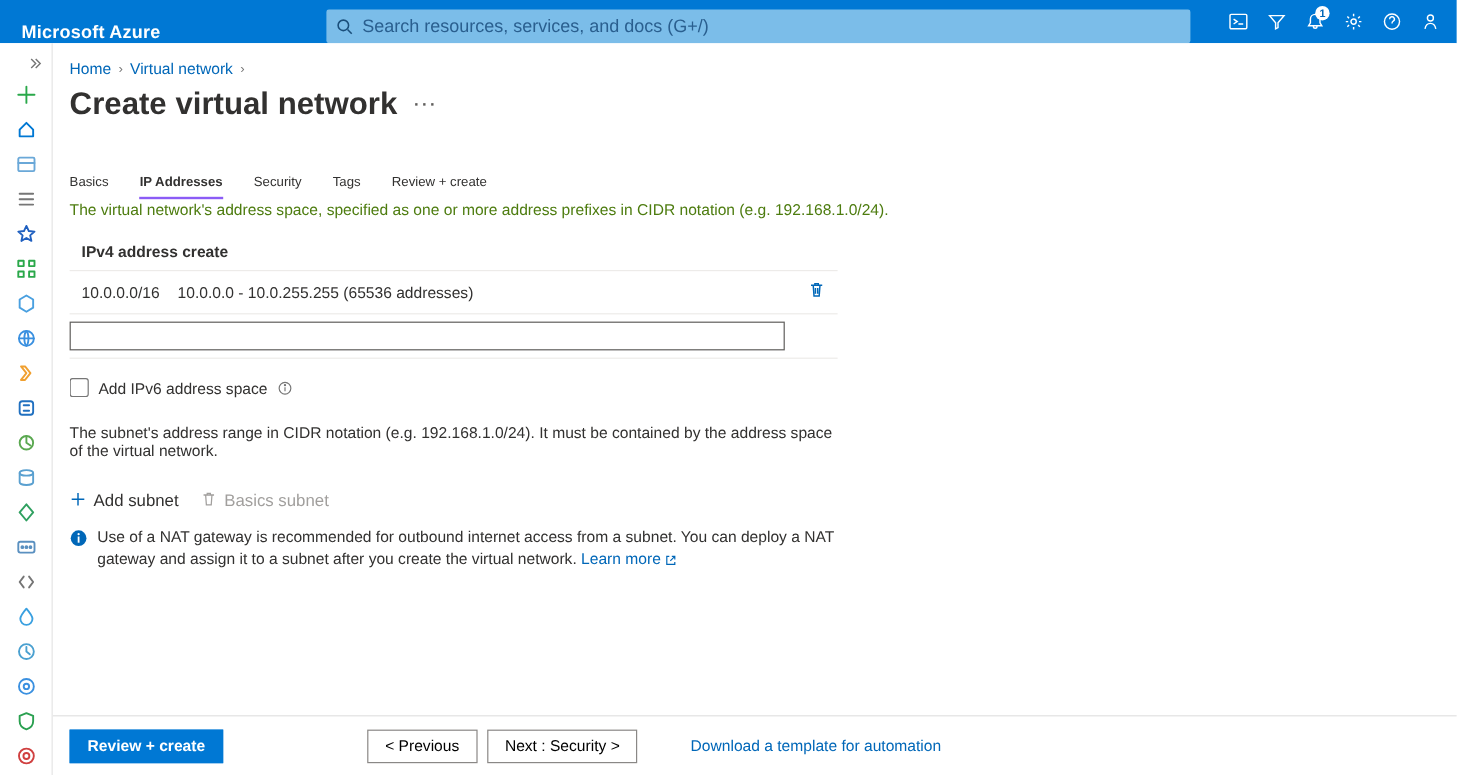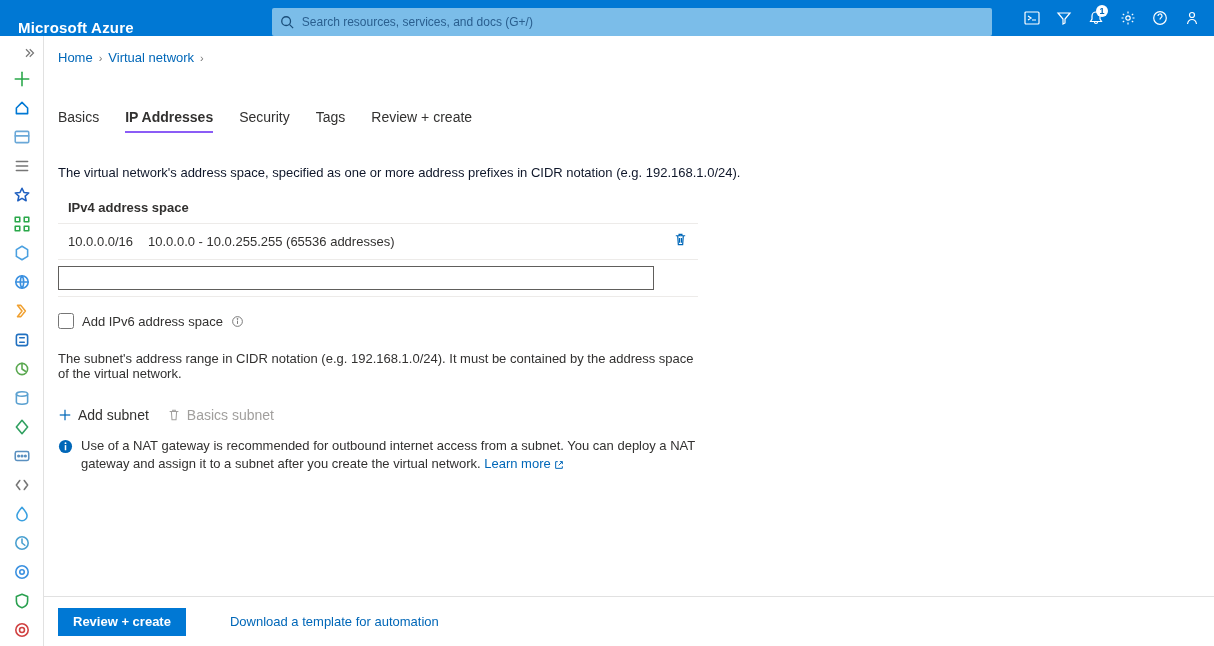--- a/index.html
+++ b/index.html
@@ -4,21 +4,21 @@
 <style>
   * { box-sizing: border-box; margin: 0; padding: 0; }
   html, body { width: 1214px; height: 646px; font-family: "Segoe UI", Arial, sans-serif; font-size: 13px; color: #323130; overflow: hidden; }
   a { color: #0067b8; text-decoration: none; }
 
   
   .topbar { height: 36px; background: #0078d4; display: flex; align-items: flex-end; color: #fff; }
   .brand { padding: 0 18px; font-weight: 600; font-size: 15px; letter-spacing: .2px; white-space: nowrap; }
   .search-wrap { flex: 0 0 720px; height: 28px; background: #7bbde9; border-radius: 2px; display: flex; align-items: center; margin-left: 120px; }
   .search-wrap svg { width: 14px; height: 14px; margin: 0 8px; color: #1a4e7a; }
-  .search-input { border: 0; background: transparent; flex: 1; height: 100%; font-size: 12px; color: #14532d; outline: none; }
+  .search-input { border: 0; background: transparent; flex: 1; height: 100%; font-size: 15px; color: #14532d; outline: none; }
   .search-input::placeholder { color: #2a5f8f; }
   .topbar-spacer { flex: 1; }
   .topbar-icons { display: flex; align-items: center; padding-right: 6px; }
   .topbar-icons .tbi { width: 32px; height: 36px; display:flex; align-items:center; justify-content:center; color:#fff; position:relative; }
   .topbar-icons .tbi svg { width:16px; height:16px; }
   .noti-badge { position:absolute; top:5px; right:4px; width:12px; height:12px; background:#fff; color:#0067b8; border-radius:50%; font-size:9px; font-weight:700; display:flex; align-items:center; justify-content:center; }
 
   
   .layout { display:flex; height: calc(100% - 36px); }
   .rail { width: 44px; background:#fff; border-right:1px solid #e1e1e1; display:flex; flex-direction:column; align-items:center; padding-top:6px; }
@@ -29,43 +29,43 @@
   .main { flex:1; background:#fff; position:relative; display:flex; flex-direction:column; }
   .content { padding: 14px 0 0 14px; overflow:auto; flex:1; }
 
   .breadcrumb { font-size:13px; color:#323130; display:flex; align-items:center; gap:6px; }
   .breadcrumb a { color:#0067b8; }
   .chev-sep { color:#767676; font-size:11px; }
 
   h1.page-title { font-size:26px; font-weight:600; margin-top:6px; display:flex; align-items:center; gap:14px; }
   .title-more { color:#605e5c; font-size:14px; letter-spacing:2px; }
 
-  .tabs { display:flex; gap:26px; margin-top:44px; border-bottom:1px solid transparent; font-size:14px; }
+  .tabs { display:flex; gap:26px; margin-top:44px; border-bottom:1px solid transparent; font-size:11px; }
   .tab { padding-bottom:6px; color:#323130; cursor:pointer; }
   .tab.active { font-weight:600; border-bottom:2px solid #8b5cf6; }
 
   .body-area { max-width: 720px; }
-  .desc { margin-top:31px; color:#0f172a; }
+  .desc { margin-top:0; color:#4d7c0f; }
 
   .col-header { font-weight:600; margin-top:20px; padding-left:10px; }
   .addr-table { width:640px; border-top:1px solid #edebe9; margin-top:8px; }
   .addr-row { display:flex; align-items:center; padding:8px 10px; border-bottom:1px solid #fff; }
   .addr-row .c1 { width:80px; }
   .addr-row .c2 { flex:1; }
   .addr-row .del { color:#0067b8; }
   .addr-table hr { border:0; border-top:1px solid #edebe9; }
   .addr-input-row { padding:6px 0; }
   .addr-input { width:596px; height:24px; border:1px solid #605e5c; padding:2px 6px; font-size:13px; }
 
   .ipv6-row { display:flex; align-items:center; gap:8px; margin-top:16px; }
 
   .subnet-desc { margin-top:22px; max-width:640px; }
 
   .subnet-toolbar { display:flex; align-items:center; gap:18px; margin-top:26px; font-size:14px; }
-  .st-btn { display:flex; align-items:center; gap:6px; color:#323130; }
+  .st-btn { display:flex; align-items:flex-start; gap:6px; color:#323130; }
   .st-btn.disabled { color:#a19f9d; }
 
   table.subnets { width:640px; border-collapse:collapse; margin-top:12px; }
   table.subnets th { text-align:left; font-weight:600; padding:10px 6px; border-bottom:1px solid #edebe9; border-top:1px solid #edebe9; font-size:13px;}
   table.subnets td { padding:10px 6px; border-bottom:1px solid #edebe9; font-size:13px; }
   table.subnets .cb-col { width:26px; }
   input.cb { width:16px; height:16px; accent-color:#0078d4; }
 
   .info-box { display:flex; gap:8px; margin-top:14px; max-width:650px; }
   .info-box .ico { color:#0067b8; flex-shrink:0; margin-top:2px; }
@@ -264,33 +264,37 @@
   <div class="main">
     <div class="content">
 
       <div class="breadcrumb">
         <a href="#">Home</a>
         <span class="chev-sep">›</span>
         <a href="#">Virtual network</a>
         <span class="chev-sep">›</span>
       </div>
 
+      <h1 class="page-title">
+        <span>Create virtual network</span>
+        <span class="title-more">···</span>
+      </h1>
 
       <div class="tabs">
         <div class="tab">Basics</div>
         <div class="tab active">IP Addresses</div>
         <div class="tab">Security</div>
         <div class="tab">Tags</div>
         <div class="tab">Review + create</div>
       </div>
 
       <div class="body-area">
         <div class="desc">The virtual network's address space, specified as one or more address prefixes in CIDR notation (e.g. 192.168.1.0/24).</div>
 
-        <div class="col-header">IPv4 address space</div>
+        <div class="col-header">IPv4 address create</div>
 
         <div class="addr-table">
           <div class="addr-row">
             <div class="c1">10.0.0.0/16</div>
             <div class="c2">10.0.0.0 - 10.0.255.255 (65536 addresses)</div>
             <div class="del">
               <svg width="15" height="15" viewBox="0 0 16 16" fill="none" stroke="currentColor" stroke-width="1.3">
                   <path d="M3 4h10M6.5 4V2.5h3V4M5 4l.7 9.5h4.6L11 4M7 6.5v5M9 6.5v5"></path>
                 </svg>
             </div>
@@ -347,16 +351,20 @@
                 </svg>
             </a>
           </div>
         </div>
 
       </div>
     </div>
 
     <div class="bottom-bar">
       <button class="btn primary">Review + create</button>
+      <div class="btn-group">
+        <button class="btn">&lt; Previous</button>
+        <button class="btn">Next : Security &gt;</button>
+      </div>
       <a href="#" style="margin-left:20px">Download a template for automation</a>
     </div>
   </div>
 </div>
 
 </body></html>

